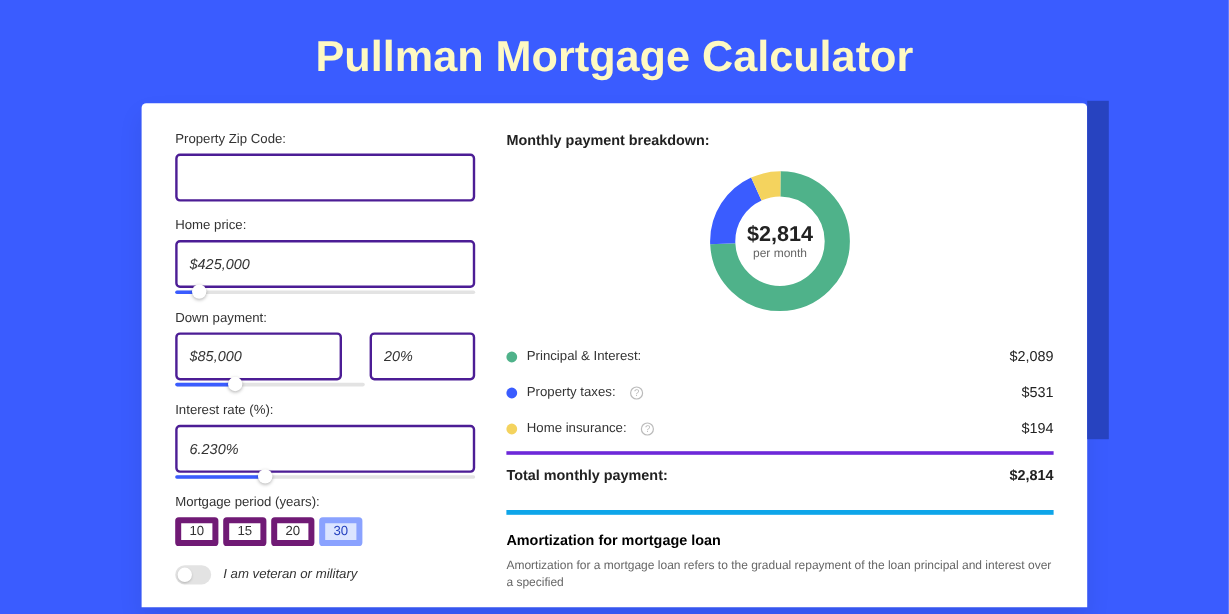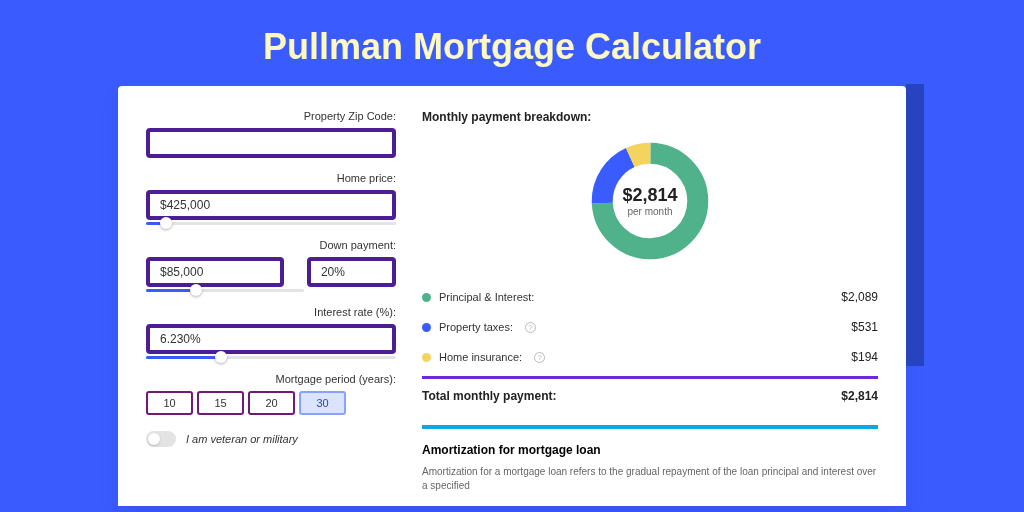--- a/index.html
+++ b/index.html
@@ -41,32 +41,32 @@
     flex-shrink: 0;
   }
   .right-col {
     flex: 1;
     padding-left: 26px;
   }
   .fld-label {
     font-size: 11px;
     color: #333;
     margin-bottom: 6px;
-    text-align: right;
   }
   .fld-group { margin-bottom: 14px; }
   .input {
     width: 100%;
-    border: 4px solid #4c1d95;
+    border: 2px solid #4c1d95;
     border-radius: 4px;
-    height: 30px;
+    height: 40px;
     font-size: 12px;
     padding: 0 10px;
     color: #333;
     background: #fff;
+    font-style: italic;
   }
   .slider-rail {
     position: relative;
     height: 3px;
     background: #e3e3e3;
     margin-top: 2px;
     border-radius: 2px;
   }
   .slider-fill {
     position: absolute;
@@ -83,23 +83,23 @@
     border-radius: 50%;
     top: -5px;
     box-shadow: 0 1px 3px rgba(0,0,0,0.3);
     transform: translateX(-50%);
   }
   .dp-row { display: flex; gap: 23px; }
   .dp-row .input:first-child { flex: 1.8; }
   .dp-row .input:last-child { flex: 1; }
   .period-row { display: flex; gap: 4px; margin-top: 2px; }
   .period-btn {
-    width: 47px;
+    width: 36px;
     height: 24px;
-    border: 2px solid #701a75;
+    border: 5px solid #701a75;
     border-radius: 3px;
     font-size: 11px;
     background: #fff;
     color: #333;
     display: flex;
     align-items: center;
     justify-content: center;
   }
   .period-btn.active {
     background: #dbe4ff;

